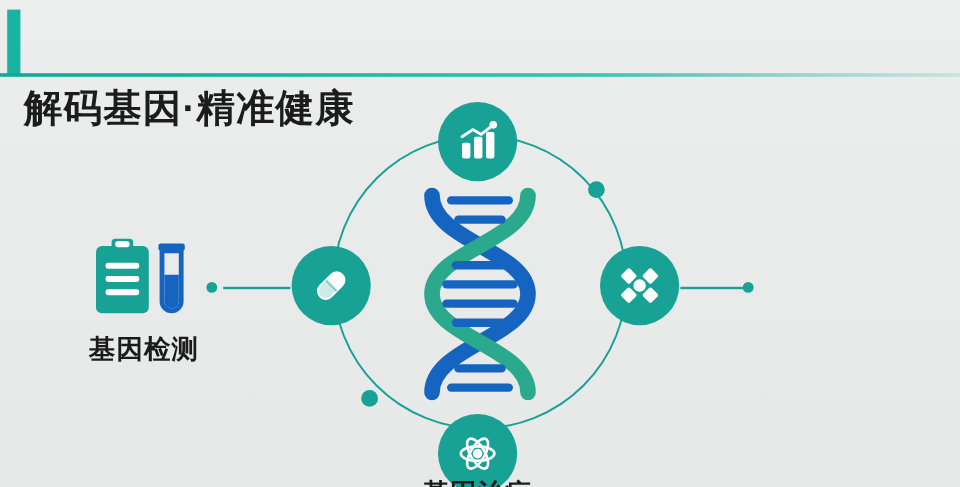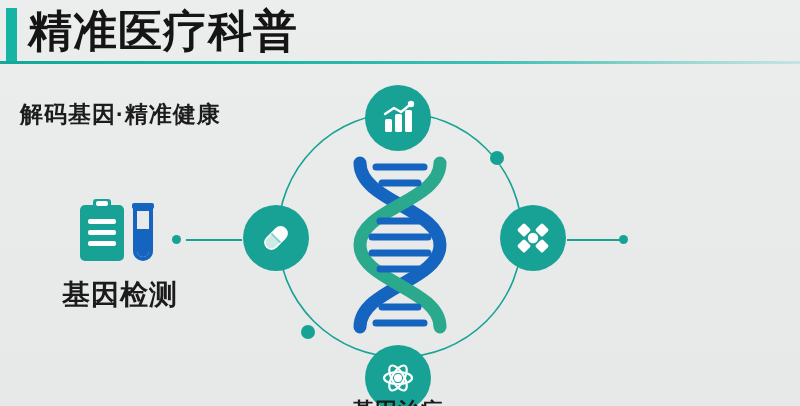--- a/index.html
+++ b/index.html
@@ -52,27 +52,26 @@
   #divider {
     position: absolute;
     left: 0; top: 61px;
     width: 800px; height: 3px;
     background: linear-gradient(90deg,
       #14a89a 0%, #17b3a3 28%, #3fc0b4 62%, #9dd8d2 86%, #c6e4e1 100%);
   }
   #subtitle {
     position: absolute;
     left: 20px; top: 72px;
-    font-size: 23px;
+    font-size: 32px;
     font-weight: bold;
     color: #1c1c1c;
     letter-spacing: 1px;
     line-height: 36px;
     white-space: nowrap;
-    margin-top: 24px;
   }
 
   
   #diagram {
     position: absolute;
     left: 0; top: 0;
     width: 800px; height: 406px;
   }
   #ring-svg {
     position: absolute;
@@ -113,21 +112,21 @@
   #side-left  { left: 35px;  top: 196px; }
   #side-right { left: 560px; top: 196px; }
   .side-art {
     height: 72px;
     display: flex;
     align-items: center;
     justify-content: center;
   }
   .side-label {
     margin-top: 8px;
-    font-size: 28px;
+    font-size: 22px;
     font-weight: bold;
     color: #1b1b1b;
     letter-spacing: 1px;
     white-space: nowrap;
   }
 
   
   .connector {
     position: absolute;
     height: 2px;
@@ -159,21 +158,20 @@
 </style>
 </head>
 <body>
 
 <div id="slide">
 
   <div id="header">
 
     <div id="accent-bar"></div>
 
-    <div id="title">精准医疗科普</div>
 
     <div id="divider"></div>
 
     <div id="subtitle">解码基因·精准健康</div>
   </div>
 
   <div id="diagram">
 
     <svg id="ring-svg" viewBox="0 0 250 290">
       <circle cx="125" cy="145" r="122" fill="none" stroke="#17a295" stroke-width="1.6"></circle>

